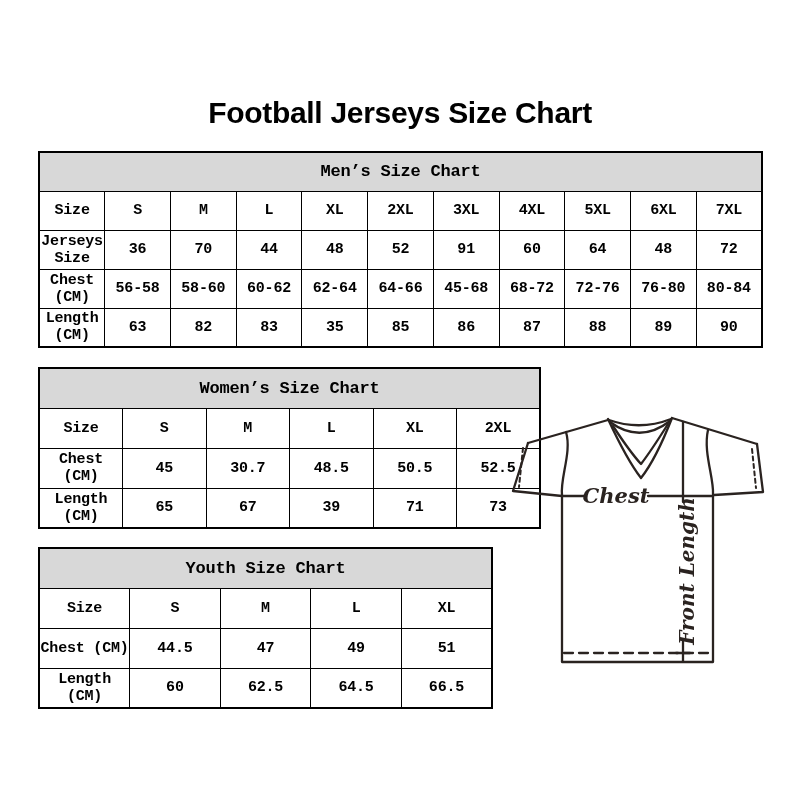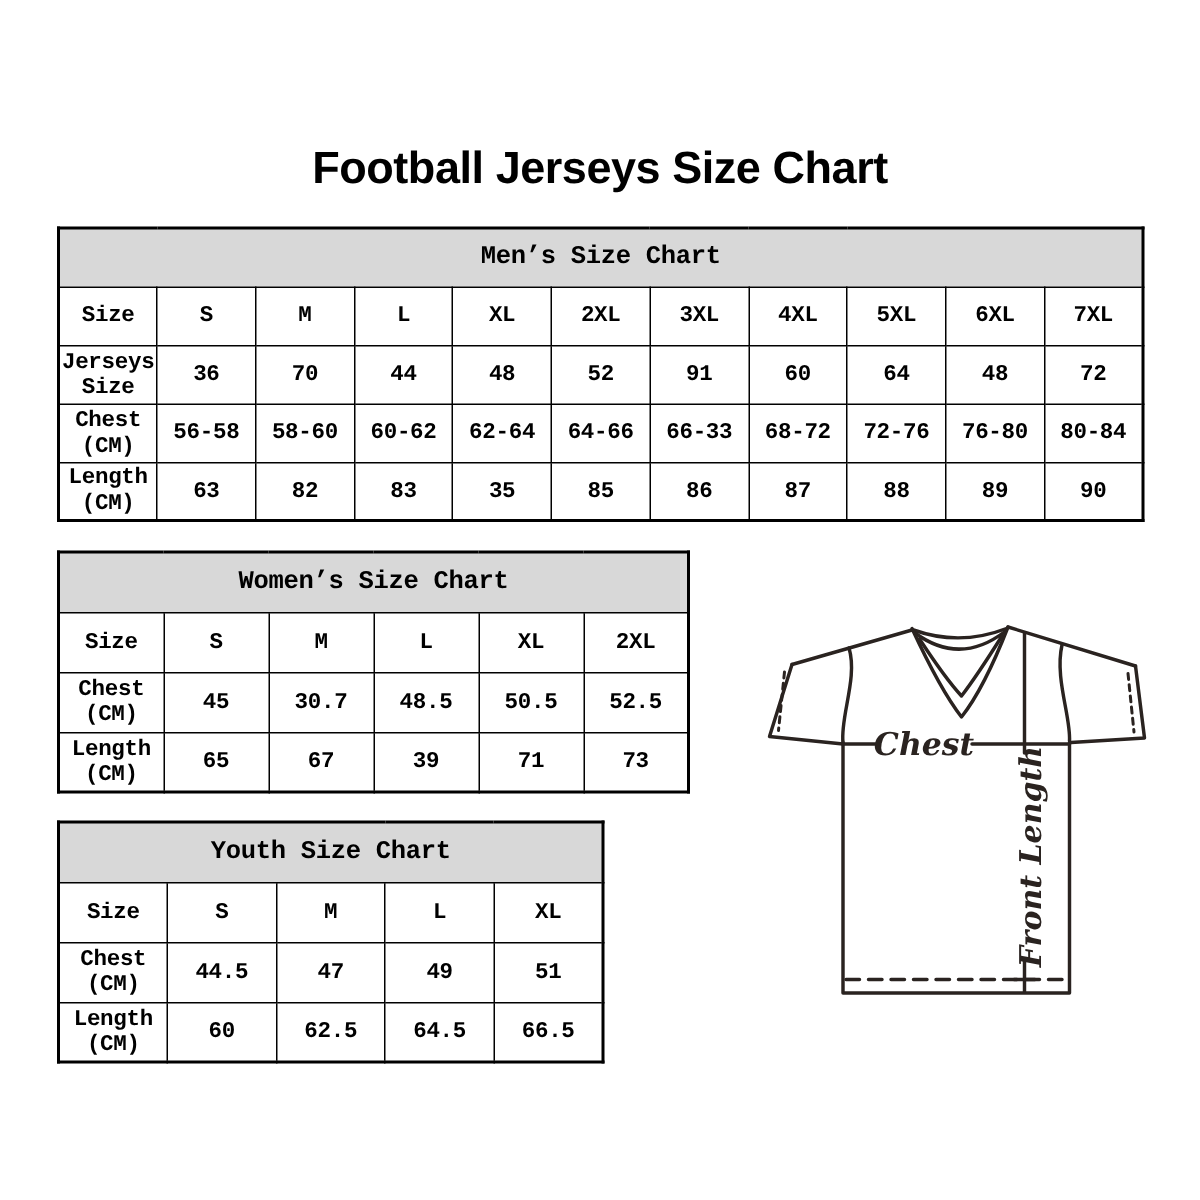--- a/index.html
+++ b/index.html
@@ -3,22 +3,22 @@
 <meta charset="utf-8">
 <style>
   html,body{margin:0;padding:0;background:#ffffff;}
   body{width:800px;height:800px;position:relative;overflow:hidden;
        font-family:"Liberation Sans",sans-serif;color:#000;}
   .page{position:absolute;inset:0;background:#fff;}
   .page-title{position:absolute;top:96px;left:0;width:800px;text-align:center;
        font-size:30px;font-weight:bold;letter-spacing:-0.3px;margin:0;}
   .tbl{position:absolute;}
   #men-table{left:38px;top:151px;width:725px;}
-  #women-table{left:38px;top:367px;width:422px;}
-  #youth-table{left:38px;top:547px;width:365px;}
+  #women-table{left:38px;top:367px;width:503px;}
+  #youth-table{left:38px;top:547px;width:455px;}
   table{width:100%;border-collapse:collapse;table-layout:fixed;
         border:2.5px solid #000;font-family:Liberation Mono, monospace;}
   th,td{border:1.5px solid #000;font-weight:bold;text-align:center;
         vertical-align:middle;padding:0;}
   th.chart-title{background:#d8d8d8;font-size:17px;letter-spacing:-0.2px;}
   .rowlabel,.val{font-size:15px;letter-spacing:-0.2px;}
   #men-table tr{height:39px;}
   #women-table tr,#youth-table tr{height:40px;}
   #men-table th.rowlabel{width:110px;}
   #women-table th.rowlabel{width:112px;}
@@ -70,21 +70,21 @@
             <td class="val">48</td>
             <td class="val">72</td>
           </tr>
           <tr>
             <th class="rowlabel">Chest (CM)</th>
             <td class="val">56-58</td>
             <td class="val">58-60</td>
             <td class="val">60-62</td>
             <td class="val">62-64</td>
             <td class="val">64-66</td>
-            <td class="val">66-33</td>
+            <td class="val">45-68</td>
             <td class="val">68-72</td>
             <td class="val">72-76</td>
             <td class="val">76-80</td>
             <td class="val">80-84</td>
           </tr>
           <tr>
             <th class="rowlabel">Length (CM)</th>
             <td class="val">63</td>
             <td class="val">82</td>
             <td class="val">83</td>

